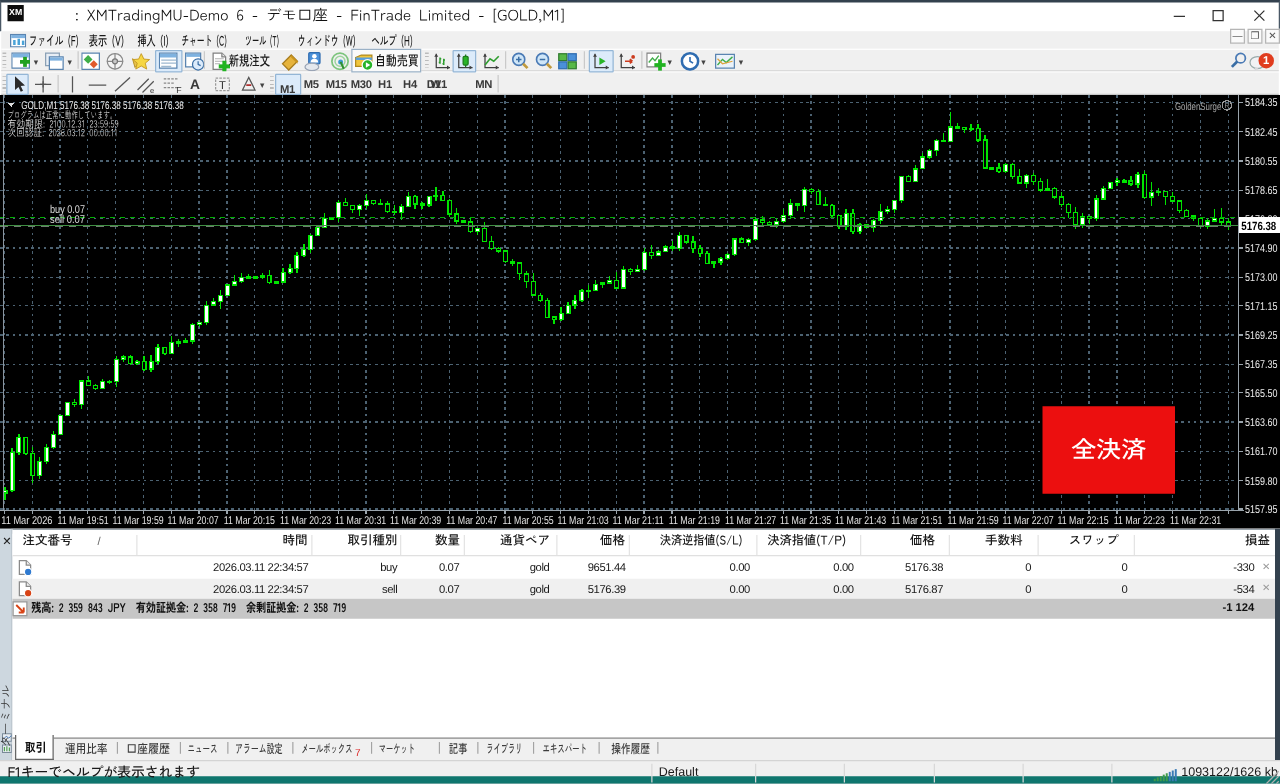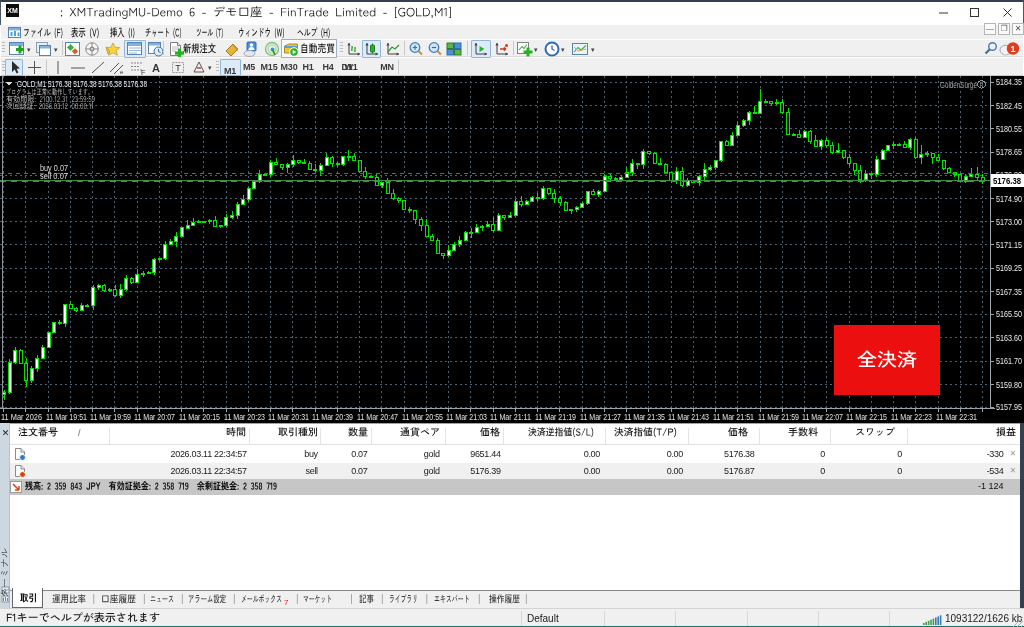--- a/index.html
+++ b/index.html
@@ -14,26 +14,26 @@
 .tb2{left:1px;top:58px;width:1022px;height:18px;background:#f0f0f0;border-bottom:1px solid #c8c8c8}
 .sep{top:2px;width:1px;height:14px;background:#c9c9c9}
 .grip{top:3px;width:3px;height:12px;background:repeating-linear-gradient(#bbb 0 1px,#f0f0f0 1px 3px)}
 .pressed{background:#dcebfa;border:1px solid #94b6d6;border-radius:1px}
 .tfbtn{top:2px;height:14px;font-size:9px;font-weight:bold;color:#3a3a3a;text-align:center;line-height:14px;letter-spacing:-0.2px}
 .dd{top:46px;font-size:7px;color:#444}
 .termleft{left:0;top:423px;width:10px;height:185px;background:#cdd7df;border-right:1px solid #b9c3cb}
 .term{left:10px;top:423px;width:1014px;height:185px;background:#fff;border-top:1px solid #9aa4ac}
 .thead{left:0;top:3px;width:1014px;height:18px;background:#fff;border-bottom:1px solid #e0e0e0}
 .trow{left:0;width:1014px;height:16px;font-size:9px;letter-spacing:-0.3px;color:#1a1a1a}
-.tsum{left:0;top:55px;width:1014px;height:16px;background:#c6c6c6;font-size:9px;font-weight:normal;color:#111}
+.tsum{left:0;top:55px;width:1014px;height:16px;background:#c6c6c6;font-size:9px;font-weight:bold;color:#111}
 .cell{position:absolute;top:3px;white-space:nowrap}
 .colsep{position:absolute;top:1px;width:1px;height:16px;background:#e4e4e4}
 .tabsbar{left:10px;top:590px;width:1014px;height:18px;background:#f0f0f0;border-top:1px solid #8a8a8a}
 .tabsep{position:absolute;top:4px;color:#9a9a9a;font-size:10px}
-.statusbar{left:0;top:608px;width:1024px;height:19px;background:#f0f0f0;border-top:1px solid #d4d4d4;border-bottom:1px solid #0f766e;font-size:10px;color:#1a1a1a}
+.statusbar{left:0;top:608px;width:1024px;height:19px;background:#f0f0f0;border-top:1px solid #d4d4d4;border-bottom:6px solid #0f766e;font-size:10px;color:#1a1a1a}
 .sdiv{position:absolute;top:2px;width:1px;height:15px;background:#d8d8d8}
 .rightedge{left:1020px;top:423px;width:4px;height:185px;background:#33414e}
 svg{display:block}
 svg text{font-family:"Liberation Sans",sans-serif}
 </style></head>
 <body>
 <svg width="1024" height="347" viewBox="0 0 1024 347" shape-rendering="crispEdges" style="position:absolute;left:0;top:76px">
     <rect x="0" y="0" width="1024" height="347" fill="#000"></rect>
     <g stroke="#4c6272" stroke-width="1" stroke-dasharray="2,3">
       <line x1="3.5" y1="0" x2="3.5" y2="332.5"></line>

